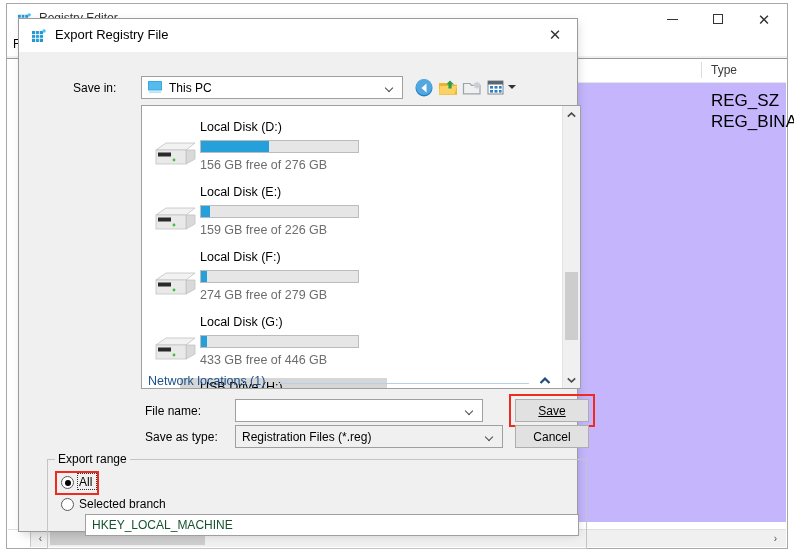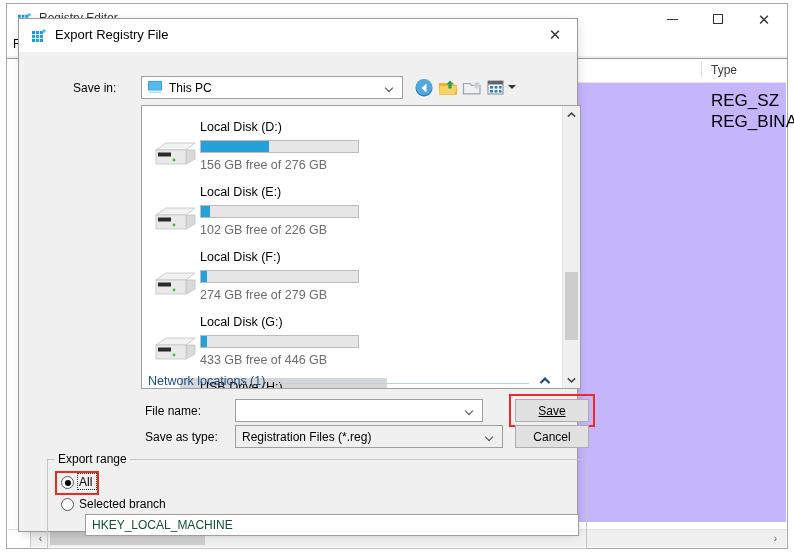--- a/index.html
+++ b/index.html
@@ -285,21 +285,21 @@
             <path d="M6 12 L16 5 H45 L36 12 Z" fill="#f2f2f2" stroke="#c2c2c2" stroke-width="0.8"></path>
             <path d="M36 12 H45 V21 L36 26 Z" fill="#d9d9d9" stroke="#c2c2c2" stroke-width="0.8"></path>
             <rect x="6" y="12" width="30" height="14" fill="#e9e9e9" stroke="#c2c2c2" stroke-width="0.8"></rect>
             <rect x="8" y="14.5" width="13" height="4" fill="#2a2a2a"></rect>
             <circle cx="24" cy="22" r="1.4" fill="#3dc13d"></circle>
           </svg>
           <div class="drv-name">Local Disk (E:)</div>
           <div class="drv-bar">
             <div class="fill" style="width: 6%;"></div>
           </div>
-          <div class="drv-free">102 GB free of 226 GB</div>
+          <div class="drv-free">159 GB free of 226 GB</div>
         </div>
 
         <div class="drive-row" style="top:132px;">
           <div class="drv-hl" style="background: transparent;"></div>
           <svg class="drv-icon" viewBox="0 0 50 30">
             <path d="M6 12 L16 5 H45 L36 12 Z" fill="#f2f2f2" stroke="#c2c2c2" stroke-width="0.8"></path>
             <path d="M36 12 H45 V21 L36 26 Z" fill="#d9d9d9" stroke="#c2c2c2" stroke-width="0.8"></path>
             <rect x="6" y="12" width="30" height="14" fill="#e9e9e9" stroke="#c2c2c2" stroke-width="0.8"></rect>
             <rect x="8" y="14.5" width="13" height="4" fill="#2a2a2a"></rect>
             <circle cx="24" cy="22" r="1.4" fill="#3dc13d"></circle>

